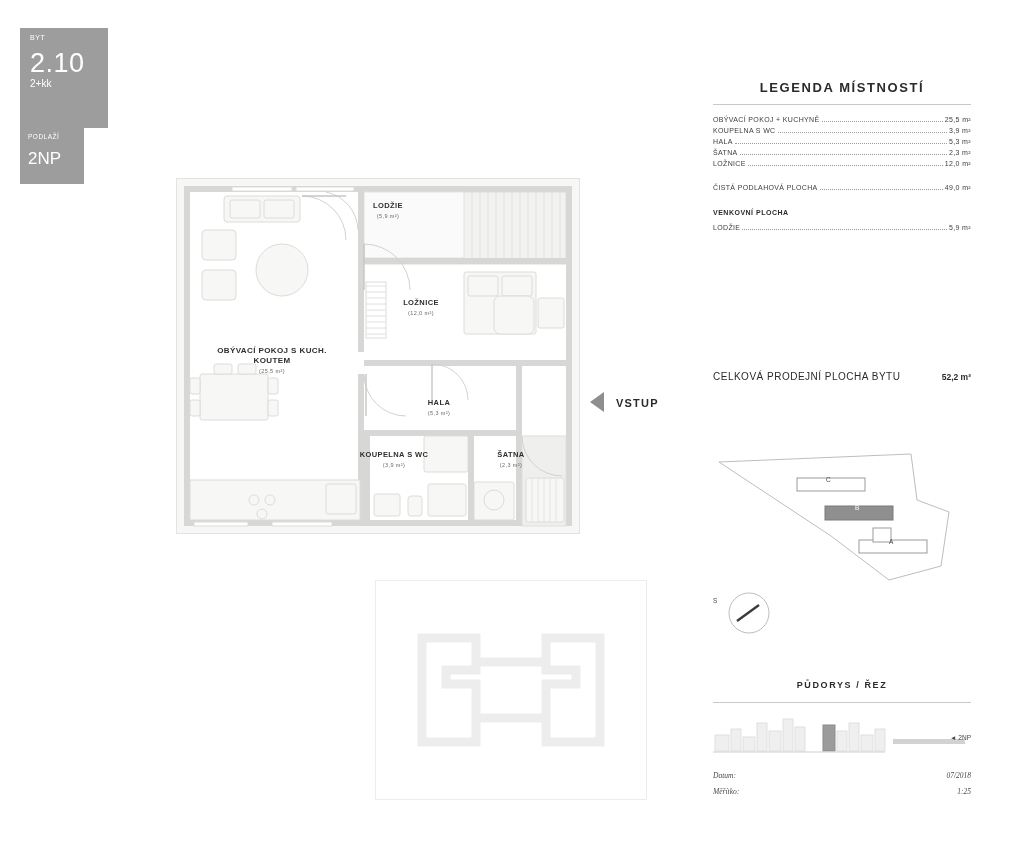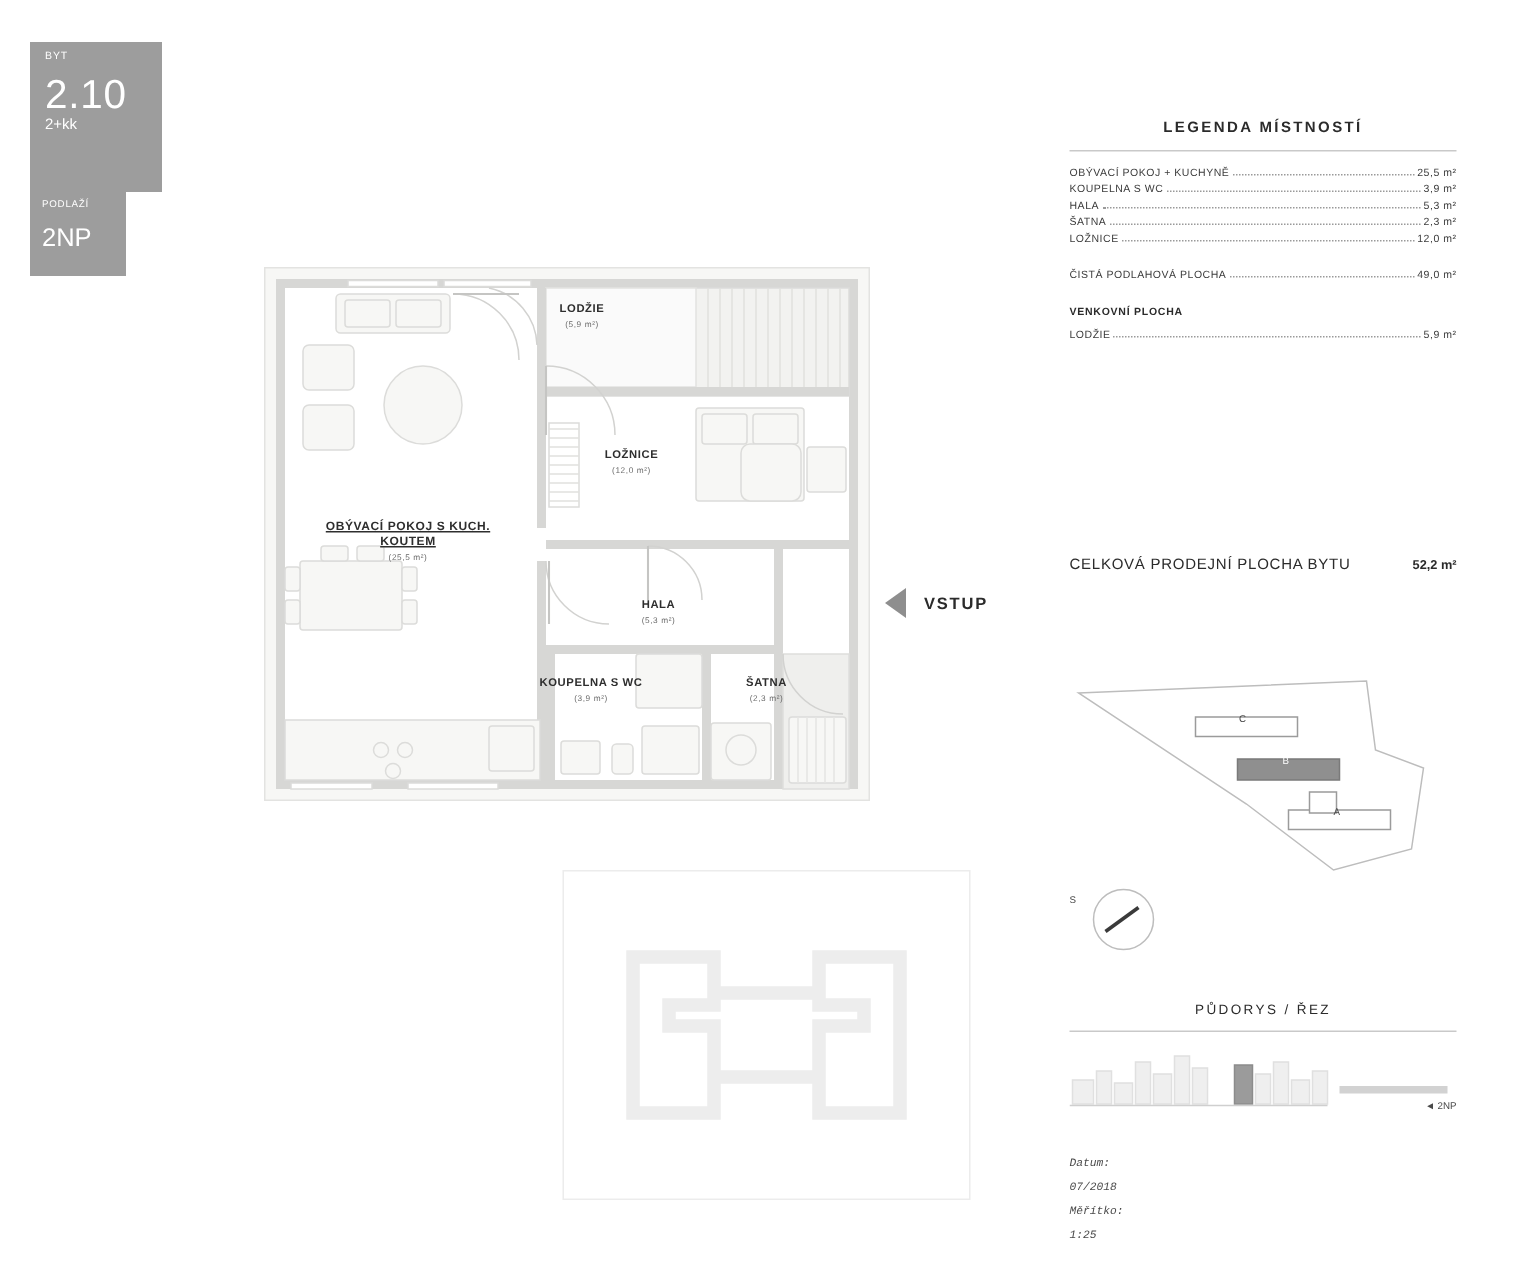--- a/index.html
+++ b/index.html
@@ -42,21 +42,21 @@
   .rmlabel {
     position:absolute;
     text-align:center;
     font-size:7.5px;
     letter-spacing:.4px;
     color:#2e2e2e;
     line-height:10px;
   }
   .rmlabel b { font-weight:bold; display:block; font-size:7.5px; }
   .rmlabel .area { font-size:5.5px; color:#6a6a6a; }
-  .rmlabel.big b { font-size:8px;text-decoration:underline; }
+  .rmlabel.big b { font-size:8px; }
 
   .vstup {
     position:absolute; left:594px; top:397px;
     font-size:11px; letter-spacing:1.2px; color:#2b2b2b;
     font-weight:bold;
     margin-left:22px;
   }
 
   
   .logobox {
@@ -65,21 +65,21 @@
     border:1px solid #ececec;
   }
   .logobox svg { position:absolute; left:50%; top:50%; transform:translate(-50%,-50%); }
 
   
   .legend {
     position:absolute; left:713px; top:80px; width:258px;
   }
   .legend h2 {
     margin:0; text-align:center;
-    font-size:10px; letter-spacing:1.6px; font-weight:bold; color:#2b2b2b;
+    font-size:13px; letter-spacing:1.6px; font-weight:bold; color:#2b2b2b;
   }
   .legend .rule { border-top:1px solid #c9c9c9; margin-top:9px; }
   .legend .rows { margin-top:9px; }
   .lrow {
     display:flex; align-items:baseline;
     font-size:7px; letter-spacing:.35px; color:#3c3c3c;
     line-height:11px;
   }
   .lrow .nm { white-space:nowrap; }
   .lrow .dots {
@@ -110,38 +110,37 @@
     position:absolute; font-size:6.5px; color:#4a4a4a; letter-spacing:.5px;
   }
   .compass-s {
     position:absolute; left:713px; top:597px;
     font-size:6.5px; color:#4a4a4a;
   }
 
   
   .pudo { position:absolute; left:713px; top:668px; width:258px; }
   .pudo h3 {
-    margin:0; text-align:center; font-size:9px; letter-spacing:1.6px;
-    font-weight:normal; color:#2b2b2b;
+    margin:12px; text-align:center; font-size:9px; letter-spacing:1.6px;
+    font-weight:bold; color:#2b2b2b;
   }
   .pudo .rule { border-top:1px solid #c9c9c9; margin-top:9px; }
   .sect-strip { position:relative; height:44px; margin-top:8px; }
   .floor-tag {
     position:absolute; right:0; top:66px;
     font-size:6.5px; color:#4a4a4a;
   }
 
   
   .meta { position:absolute; left:713px; top:768px; width:258px; }
   .mrow {
     display:flex; justify-content:space-between;
     font-size:7.5px; color:#4a4a4a; line-height:16px;
-    font-family:Liberation Mono, monospace;
+    font-family:Liberation Serif, serif;
     font-style:italic;
-    flex-direction:column;
   }
   .mrow .mv { font-style:italic; }
 </style>
 </head>
 <body>
 
 <div class="badge-byt">
   <div class="lbl">BYT</div>
   <div class="num">2.10</div>
   <div class="sub">2+kk</div>

